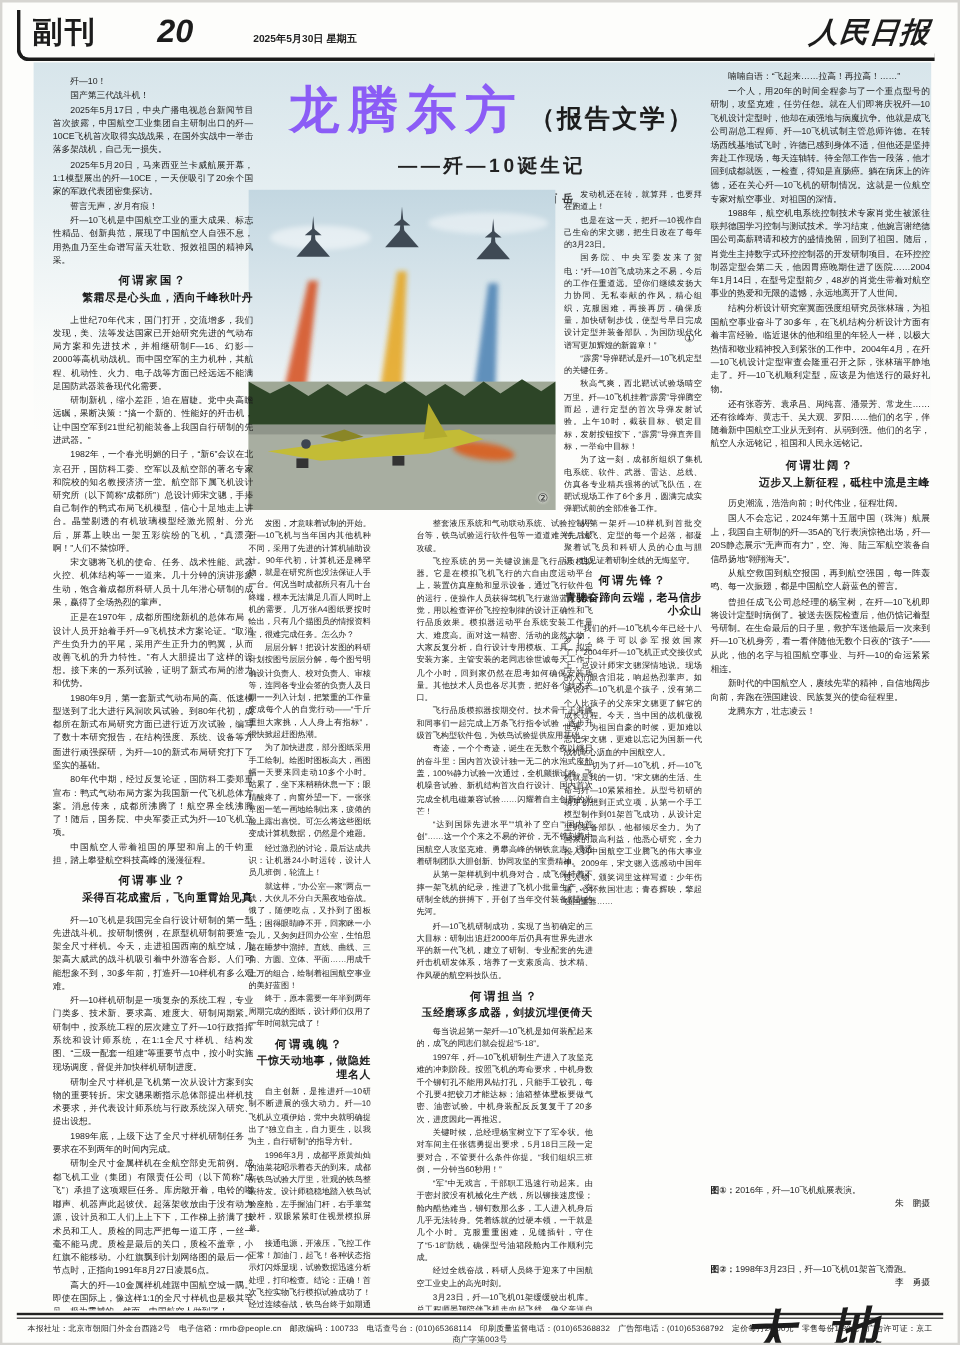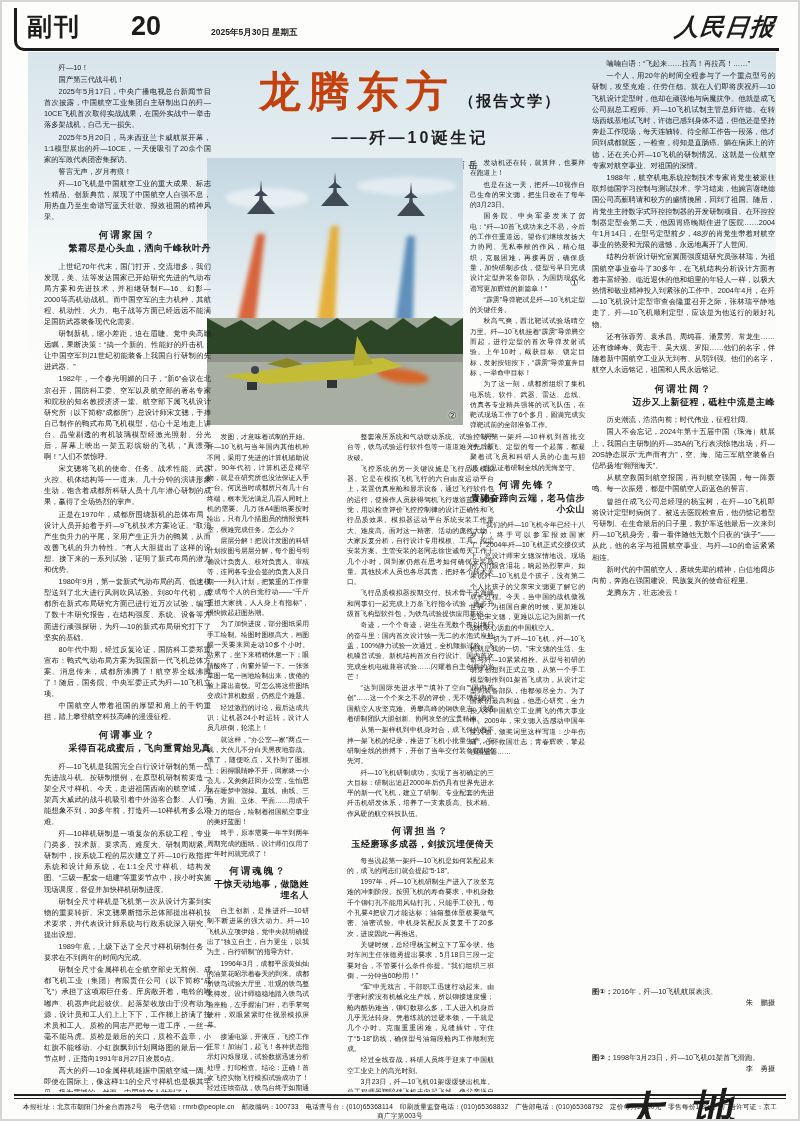--- a/index.html
+++ b/index.html
@@ -3,31 +3,31 @@
 <meta charset="utf-8">
 <style>
   html,body{margin:0;padding:0;}
   body{width:800px;height:1121px;background:#e9e8e4;font-family:"Liberation Sans","DejaVu Sans",sans-serif;}
   #page{position:relative;width:800px;height:1121px;background:#fdfdfb;overflow:hidden;color:#1c1c1c;}
   
   #hdr{position:absolute;left:14px;top:8px;width:762px;height:40px;
        border-left:3px solid #1a1a1a;border-bottom:3px solid #1a1a1a;border-radius:0 0 0 10px;}
   #hdr-inner{position:absolute;left:10px;top:2px;right:4px;display:flex;align-items:baseline;gap:34px;}
   .sec-name{font-size:25px;font-weight:bold;letter-spacing:2px;}
-  .page-no{font-size:27px;font-weight:bold;margin-left:16px;}
+  .page-no{font-size:27px;font-weight:bold;margin-left:16px;font-style:italic;}
   .hdr-date{font-size:8.5px;font-weight:bold;margin-left:16px;color:#222;}
   .masthead{margin-left:auto;font-family:"Liberation Serif","DejaVu Serif",serif;
             font-size:24px;font-weight:900;font-style:italic;letter-spacing:1px;transform:skewX(-6deg);}
   
   #sky-band{position:absolute;left:28px;top:52px;width:748px;height:310px;
     background:linear-gradient(180deg,rgba(190,213,224,.6) 0%,rgba(205,224,232,.45) 40%,rgba(230,240,243,.2) 75%,rgba(255,255,255,0) 100%);}
   
   #title-blk{position:absolute;left:235px;top:64px;width:350px;text-align:center;}
-  .main-title{font-size:42px;font-weight:900;letter-spacing:7px;color:#c2410c;display:inline;text-align:right;}
-  .genre{font-size:15px;font-weight:bold;letter-spacing:2px;display:inline;}
+  .main-title{font-size:42px;font-weight:900;letter-spacing:7px;color:#8b5cf6;display:inline;text-align:right;}
+  .genre{font-size:21px;font-weight:bold;letter-spacing:2px;display:inline;}
   .subtitle{font-size:16px;font-weight:bold;letter-spacing:3px;margin-top:8px;color:#222;}
   .authors{font-size:9px;font-weight:bold;letter-spacing:4px;margin-top:10px;color:#333;}
   
   #photo{position:absolute;left:207px;top:158px;width:256px;height:267px;}
   .pmark{position:absolute;font-size:10px;color:#333;text-shadow:0 0 3px #fff,0 0 3px #fff;}
   
   .col{position:absolute;overflow:hidden;text-align:justify;}
   #col-left {left:44px; top:62px; width:167px;height:1030px;font-size:7.3px;line-height:11.1px;}
   #col-mid1 {left:207px;top:432px;width:102px;height:660px;font-size:6.8px;line-height:10.3px;}
   #col-mid2 {left:332px;top:432px;width:147px;height:660px;font-size:6.8px;line-height:10.3px;margin-left:15px;}

